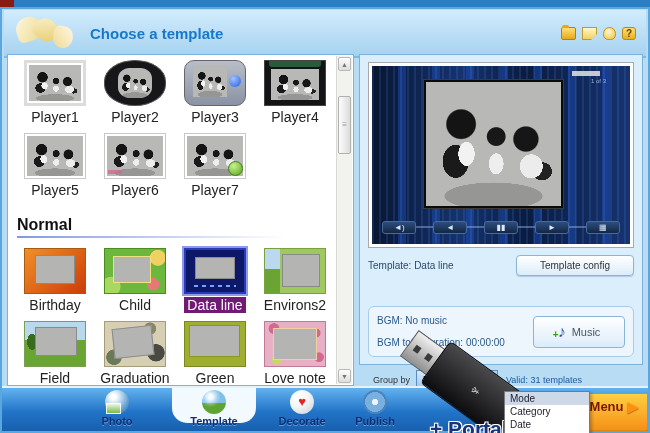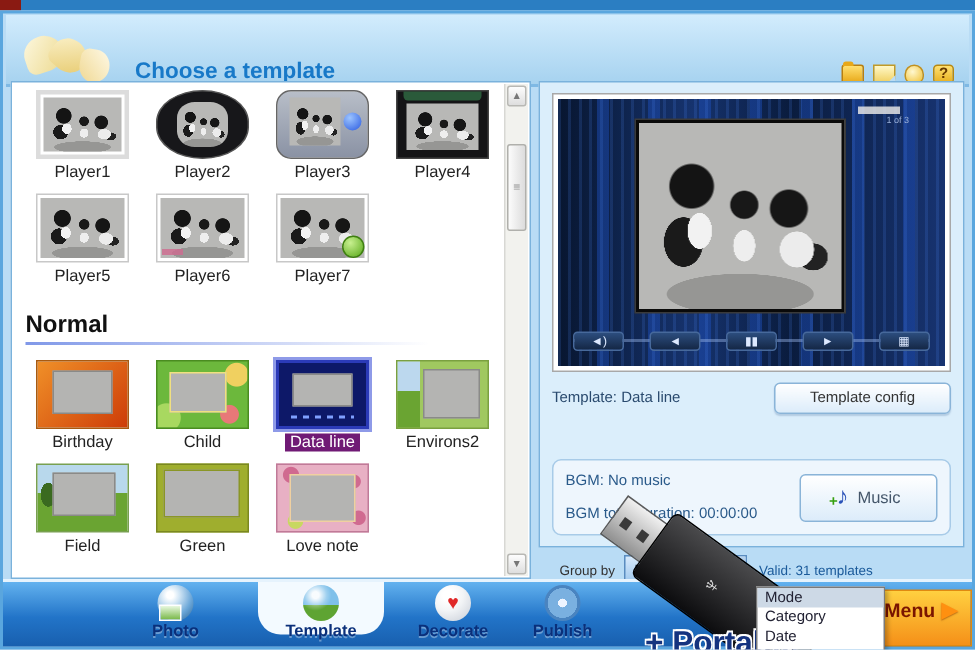--- a/index.html
+++ b/index.html
@@ -4,21 +4,21 @@
 <style>
   * { margin:0; padding:0; box-sizing:border-box; }
   html,body { width:650px; height:433px; overflow:hidden;
     font-family:"Liberation Sans", sans-serif; background:#9cc6e8; position:relative; }
 
   
   .top-strip { position:absolute; top:0; left:0; right:0; height:7px; background:#2b7ec2; }
   .top-strip::before { content:""; position:absolute; left:0; top:0; width:14px; height:7px; background:#8a1a12; }
   .win { position:absolute; top:7px; left:0; right:0; bottom:0; background:#b9dcf5; border:2px solid #5aa6de; }
 
-  .hdr { height:48px; margin:1px 2px 0 2px; display:flex; align-items:flex-end;
+  .hdr { height:48px; margin:1px 2px 0 2px; display:flex; align-items:center;
     background:linear-gradient(180deg,#d2ecfd,#a6d2ef); border-bottom:2px solid #7fb9e4; }
   .logo { position:relative; width:66px; height:32px; margin-left:8px; }
   .petal { position:absolute; border-radius:50% 50% 50% 6px; }
   .p1 { left:4px; top:0; width:26px; height:24px; background:linear-gradient(135deg,#fdf8e0,#ecd98e); transform:rotate(-18deg); }
   .p2 { left:22px; top:2px; width:24px; height:22px; background:linear-gradient(135deg,#fbf2cc,#e7ca6e); transform:rotate(40deg); }
   .p3 { left:40px; top:10px; width:22px; height:20px; background:linear-gradient(135deg,#fef9e6,#f0d892); transform:rotate(100deg); }
   .title { color:#1879c8; font-size:15px; font-weight:bold; margin-left:12px; }
   .hdr-icons { margin-left:auto; margin-right:10px; display:flex; gap:6px; align-items:center; }
   .hic { width:15px; height:13px; position:relative; cursor:pointer; }
   .hic-folder { background:linear-gradient(180deg,#ffe070,#e8a818); border:1px solid #b87f10; border-radius:2px; }
@@ -32,21 +32,21 @@
   
   .content { position:absolute; top:45px; left:5px; right:5px; bottom:45px; display:flex; gap:5px; }
 
   
   .lpanel { width:347px; background:#fff; border:1px solid #7ab2dc; position:relative; overflow:hidden; }
   .tlist { position:absolute; top:1px; left:1px; right:18px; bottom:1px; overflow:hidden; padding:4px 0 0 6px; }
   .tgrid { display:grid; grid-template-columns:repeat(4,1fr); row-gap:8px; }
   .titem { display:flex; flex-direction:column; align-items:center; cursor:pointer; }
   .thumb { width:62px; height:46px; position:relative; border:1px solid #c8c8c8; }
   .shot { position:absolute; inset:2px; }
-  .tlabel { font-size:11px; color:#222; margin-top:3px; white-space:nowrap; }
+  .tlabel { font-size:14px; color:#222; margin-top:3px; white-space:nowrap; }
   .tlabel.sel { background:#701a75; color:#fff; padding:0 3px; }
 
   .dogs { background-color:#b8b8b6; background-image:
     radial-gradient(circle at 26% 34%, #141414 0 11%, transparent 12%),
     radial-gradient(ellipse 10% 16% at 30% 58%, #f2f2f2 0 60%, transparent 61%),
     radial-gradient(ellipse 16% 22% at 22% 64%, #1a1a1a 0 60%, transparent 61%),
     radial-gradient(circle at 52% 44%, #181818 0 9%, transparent 10%),
     radial-gradient(ellipse 9% 14% at 52% 66%, #eeeeee 0 60%, transparent 61%),
     radial-gradient(circle at 74% 46%, #161616 0 10%, transparent 11%),
     radial-gradient(ellipse 14% 16% at 78% 68%, #ececec 0 60%, transparent 61%),
@@ -304,20 +304,26 @@
               </div>
             <div class="tlabel">Environs2</div>
           </div>
           <div class="titem">
             <div class="thumb t-field">
                 <div class="screen"></div>
               </div>
             <div class="tlabel">Field</div>
           </div>
           <div class="titem">
+            <div class="thumb t-graduation">
+                <div class="screen"></div>
+              </div>
+            <div class="tlabel">Graduation</div>
+          </div>
+          <div class="titem">
             <div class="thumb t-green">
                 <div class="screen"></div>
               </div>
             <div class="tlabel">Green</div>
           </div>
           <div class="titem">
             <div class="thumb t-lovenote">
                 <div class="screen"></div>
               </div>
             <div class="tlabel">Love note</div>

